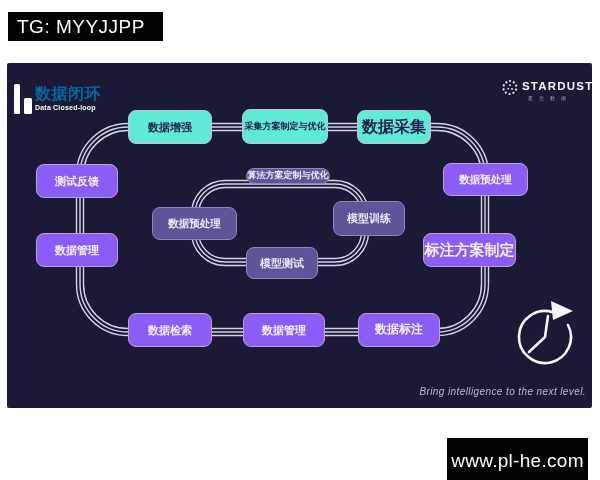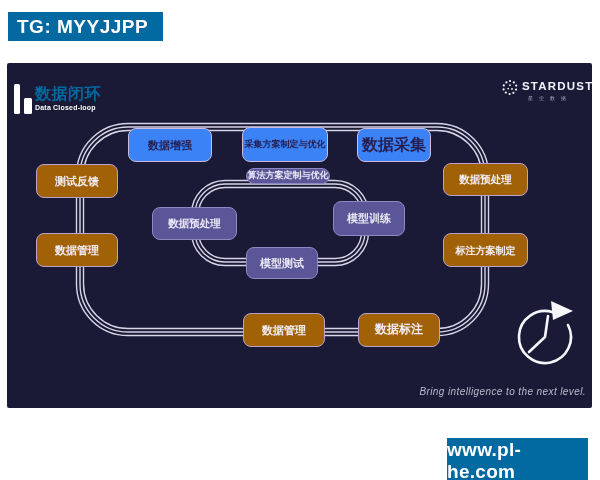--- a/index.html
+++ b/index.html
@@ -1,37 +1,37 @@
 <!DOCTYPE html>
 <html><head>
 <meta charset="utf-8">
 <style>
   html,body{margin:0;padding:0;background:#ffffff;}
   .stage{position:relative;width:600px;height:480px;background:#ffffff;overflow:hidden;
          font-family:"Liberation Sans","DejaVu Sans",sans-serif;}
-  .gray-badge{position:absolute;background:#0369a1;color:#ffffff;display:flex;align-items:center;font-weight:bold;}
+  .gray-badge{position:absolute;background:#000000;color:#ffffff;display:flex;align-items:center;}
   .tg-badge{left:8px;top:12px;width:146px;height:29px;font-size:19px;padding-left:9px;letter-spacing:.5px;}
   .url-badge{left:447px;top:438px;width:141px;height:46px;font-size:19px;justify-content:center;letter-spacing:.3px;}
   .panel{position:absolute;left:7px;top:63px;width:585px;height:345px;background:#1a1a37;border-radius:2px;}
   .track-svg{position:absolute;left:0;top:0;width:600px;height:480px;pointer-events:none;}
 
   .brand-bar{position:absolute;background:#ffffff;border-radius:1.5px;}
   .bar-tall{left:14px;top:84px;width:6px;height:30px;}
   .bar-short{left:24px;top:98px;width:8px;height:16px;}
   .brand-title{position:absolute;left:35px;top:84px;color:#0369a1;font-size:16px;font-weight:bold;letter-spacing:.5px;}
   .brand-sub{position:absolute;left:35px;top:104px;color:#ffffff;font-size:7px;font-weight:bold;letter-spacing:.2px;}
 
   .stardust{position:absolute;left:500px;top:78px;width:90px;}
   .stardust-name{position:absolute;left:22px;top:2px;color:#f2f2f8;font-size:11.5px;font-weight:bold;letter-spacing:1.2px;}
   .stardust-sub{position:absolute;left:28px;top:17px;color:#a9abc4;font-size:5px;letter-spacing:6px;white-space:nowrap;}
 
   .box{position:absolute;display:flex;align-items:center;justify-content:center;text-align:center;
        border-radius:8px;font-weight:bold;box-sizing:border-box;line-height:1.1;}
-  .box.light{background:#3b82f6;border:1.5px solid #ccbbde;color:#261e4e;margin-top:18px;}
-  .box.mid{background:#a16207;border:1.5px solid #b9a3ce;color:#f2edf8;text-align:right;}
+  .box.light{background:#5eead4;border:1.5px solid #ccbbde;color:#261e4e;}
+  .box.mid{background:#8b5cf6;border:1.5px solid #b9a3ce;color:#f2edf8;text-align:right;}
   .box.indigo{background:#5a5697;border:1.5px solid #8d89c3;color:#eae8f7;}
 
   .tagline{position:absolute;right:14px;top:386px;color:#babacd;font-size:10px;font-style:italic;letter-spacing:.4px;}
 </style>
 </head>
 <body>
 
 <div class="stage">
 
   <div class="gray-badge tg-badge">TG: MYYJJPP</div>
@@ -83,24 +83,25 @@
     </svg>
     <div class="stardust-name">STARDUST</div>
     <div class="stardust-sub">星尘数据</div>
   </div>
 
   <div class="box light" style="left:128px;top:110px;width:84px;height:34px;font-size:11px">数据增强</div>
   <div class="box light" style="left:242px;top:109px;width:86px;height:35px;font-size:9px">采集方案制定与优化</div>
   <div class="box light" style="left:357px;top:110px;width:74px;height:34px;font-size:16px">数据采集</div>
 
   <div class="box mid" style="left:443px;top:163px;width:85px;height:33px;font-size:10.5px">数据预处理</div>
-  <div class="box mid" style="left:443px;top:233px;width:85px;height:34px;font-size:10px">标注方案制定</div>
+  <div class="box mid" style="left:423px;top:233px;width:93px;height:34px;font-size:15px">标注方案制定</div>
 
   <div class="box mid" style="left:358px;top:313px;width:82px;height:34px;font-size:12px">数据标注</div>
   <div class="box mid" style="left:243px;top:313px;width:82px;height:34px;font-size:11px">数据管理</div>
+  <div class="box mid" style="left:128px;top:313px;width:84px;height:34px;font-size:11px">数据检索</div>
 
   <div class="box mid" style="left:36px;top:233px;width:82px;height:34px;font-size:11px">数据管理</div>
   <div class="box mid" style="left:36px;top:164px;width:82px;height:34px;font-size:11px">测试反馈</div>
 
   <div class="box indigo" style="left:246px;top:168px;width:84px;height:16px;font-size:9px">算法方案定制与优化</div>
   <div class="box indigo" style="left:333px;top:201px;width:72px;height:35px;font-size:11px">模型训练</div>
   <div class="box indigo" style="left:246px;top:247px;width:72px;height:32px;font-size:11px">模型测试</div>
   <div class="box indigo" style="left:152px;top:207px;width:85px;height:33px;font-size:10.5px">数据预处理</div>
 
   <div class="tagline">Bring  intelligence to the next level.</div>

